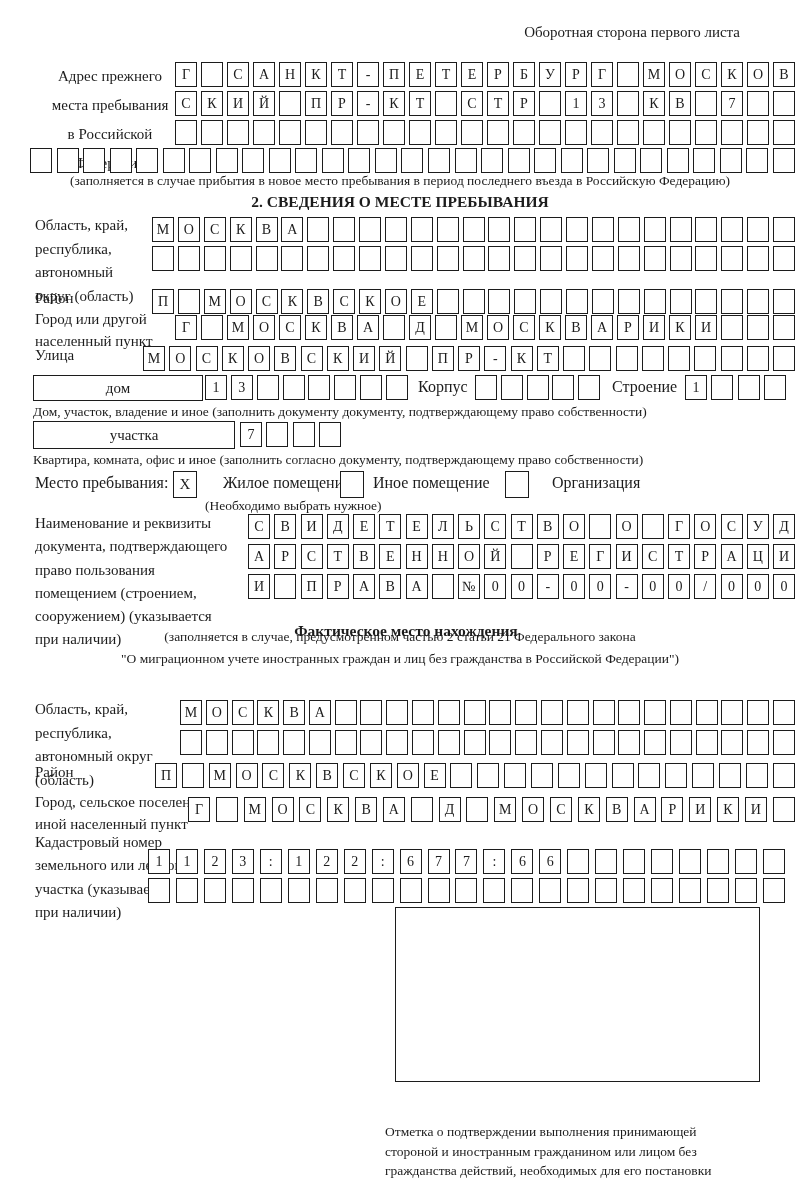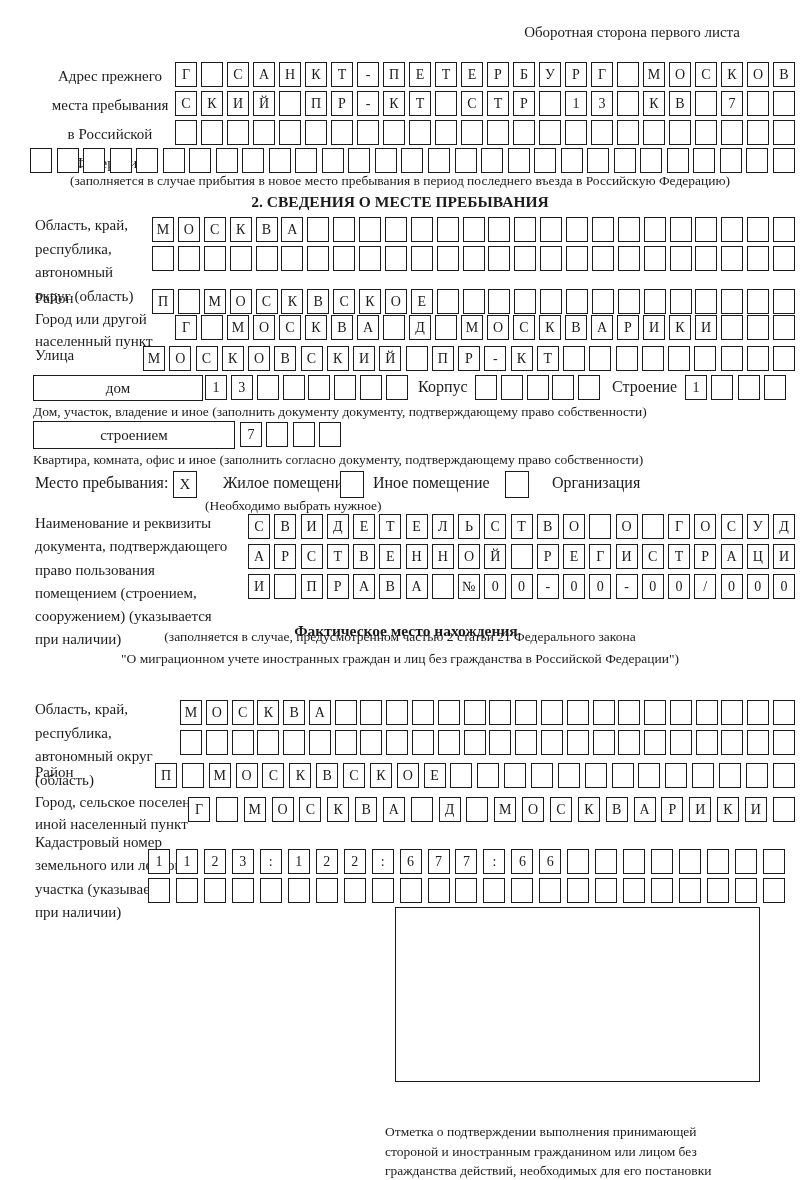--- a/index.html
+++ b/index.html
@@ -310,21 +310,21 @@
     </div>
   <div class="inline-label" style="left:612px; top:378px;">Строение</div>
   <div class="cellrow" style="left:685px; top:375px; width:101px;">
       <span class="cell">1</span>
       <span class="cell"></span>
       <span class="cell"></span>
       <span class="cell"></span>
     </div>
   <div class="abs note" style="left:33px; top:404px;">Дом, участок, владение и иное (заполнить документу документу, подтверждающему право собственности)</div>
 
-  <div class="bigbox" style="left:33px; top:421px; width:200px; height:26px;">строением</div>
+  <div class="bigbox" style="left:33px; top:421px; width:200px; height:26px;">участка</div>
   <div class="cellrow" style="left:240px; top:422px; width:101px;">
       <span class="cell">7</span>
       <span class="cell"></span>
       <span class="cell"></span>
       <span class="cell"></span>
     </div>
   <div class="abs note" style="left:33px; top:452px;">Квартира, комната, офис и иное (заполнить согласно документу, подтверждающему право собственности)</div>
 
   <div class="inline-label" style="left:35px; top:474px;">Место пребывания:</div>
   <div class="chk" style="left:173px; top:471px;">X</div>

